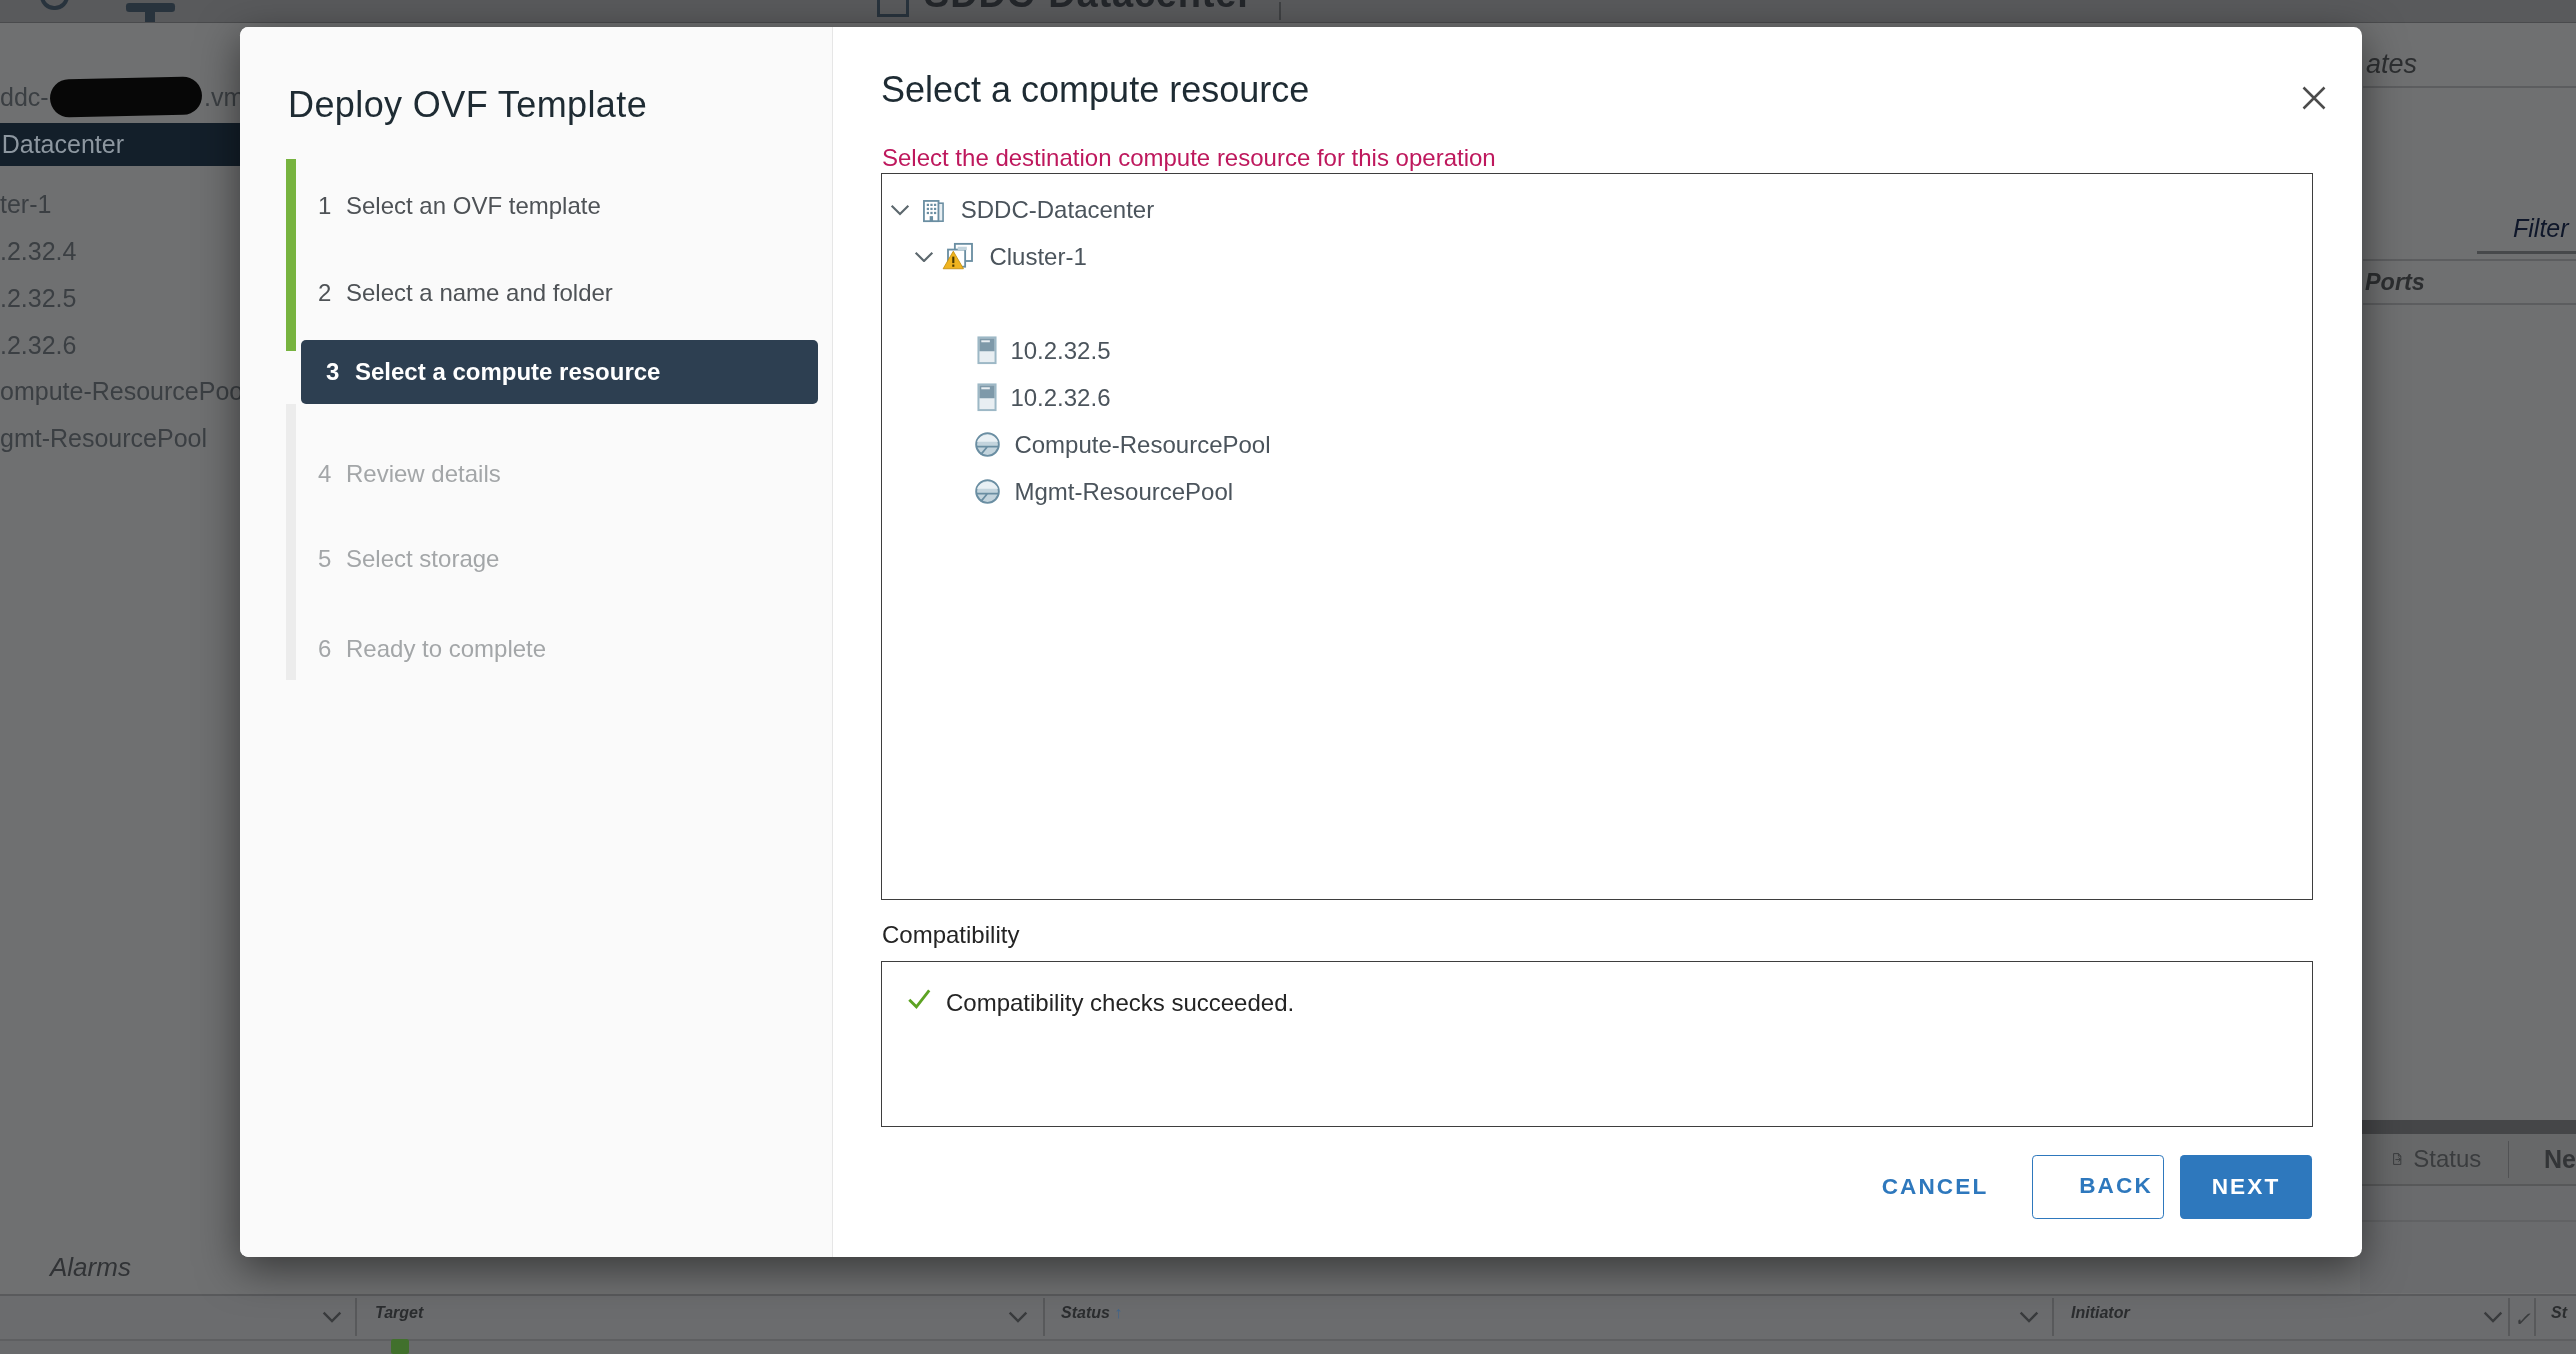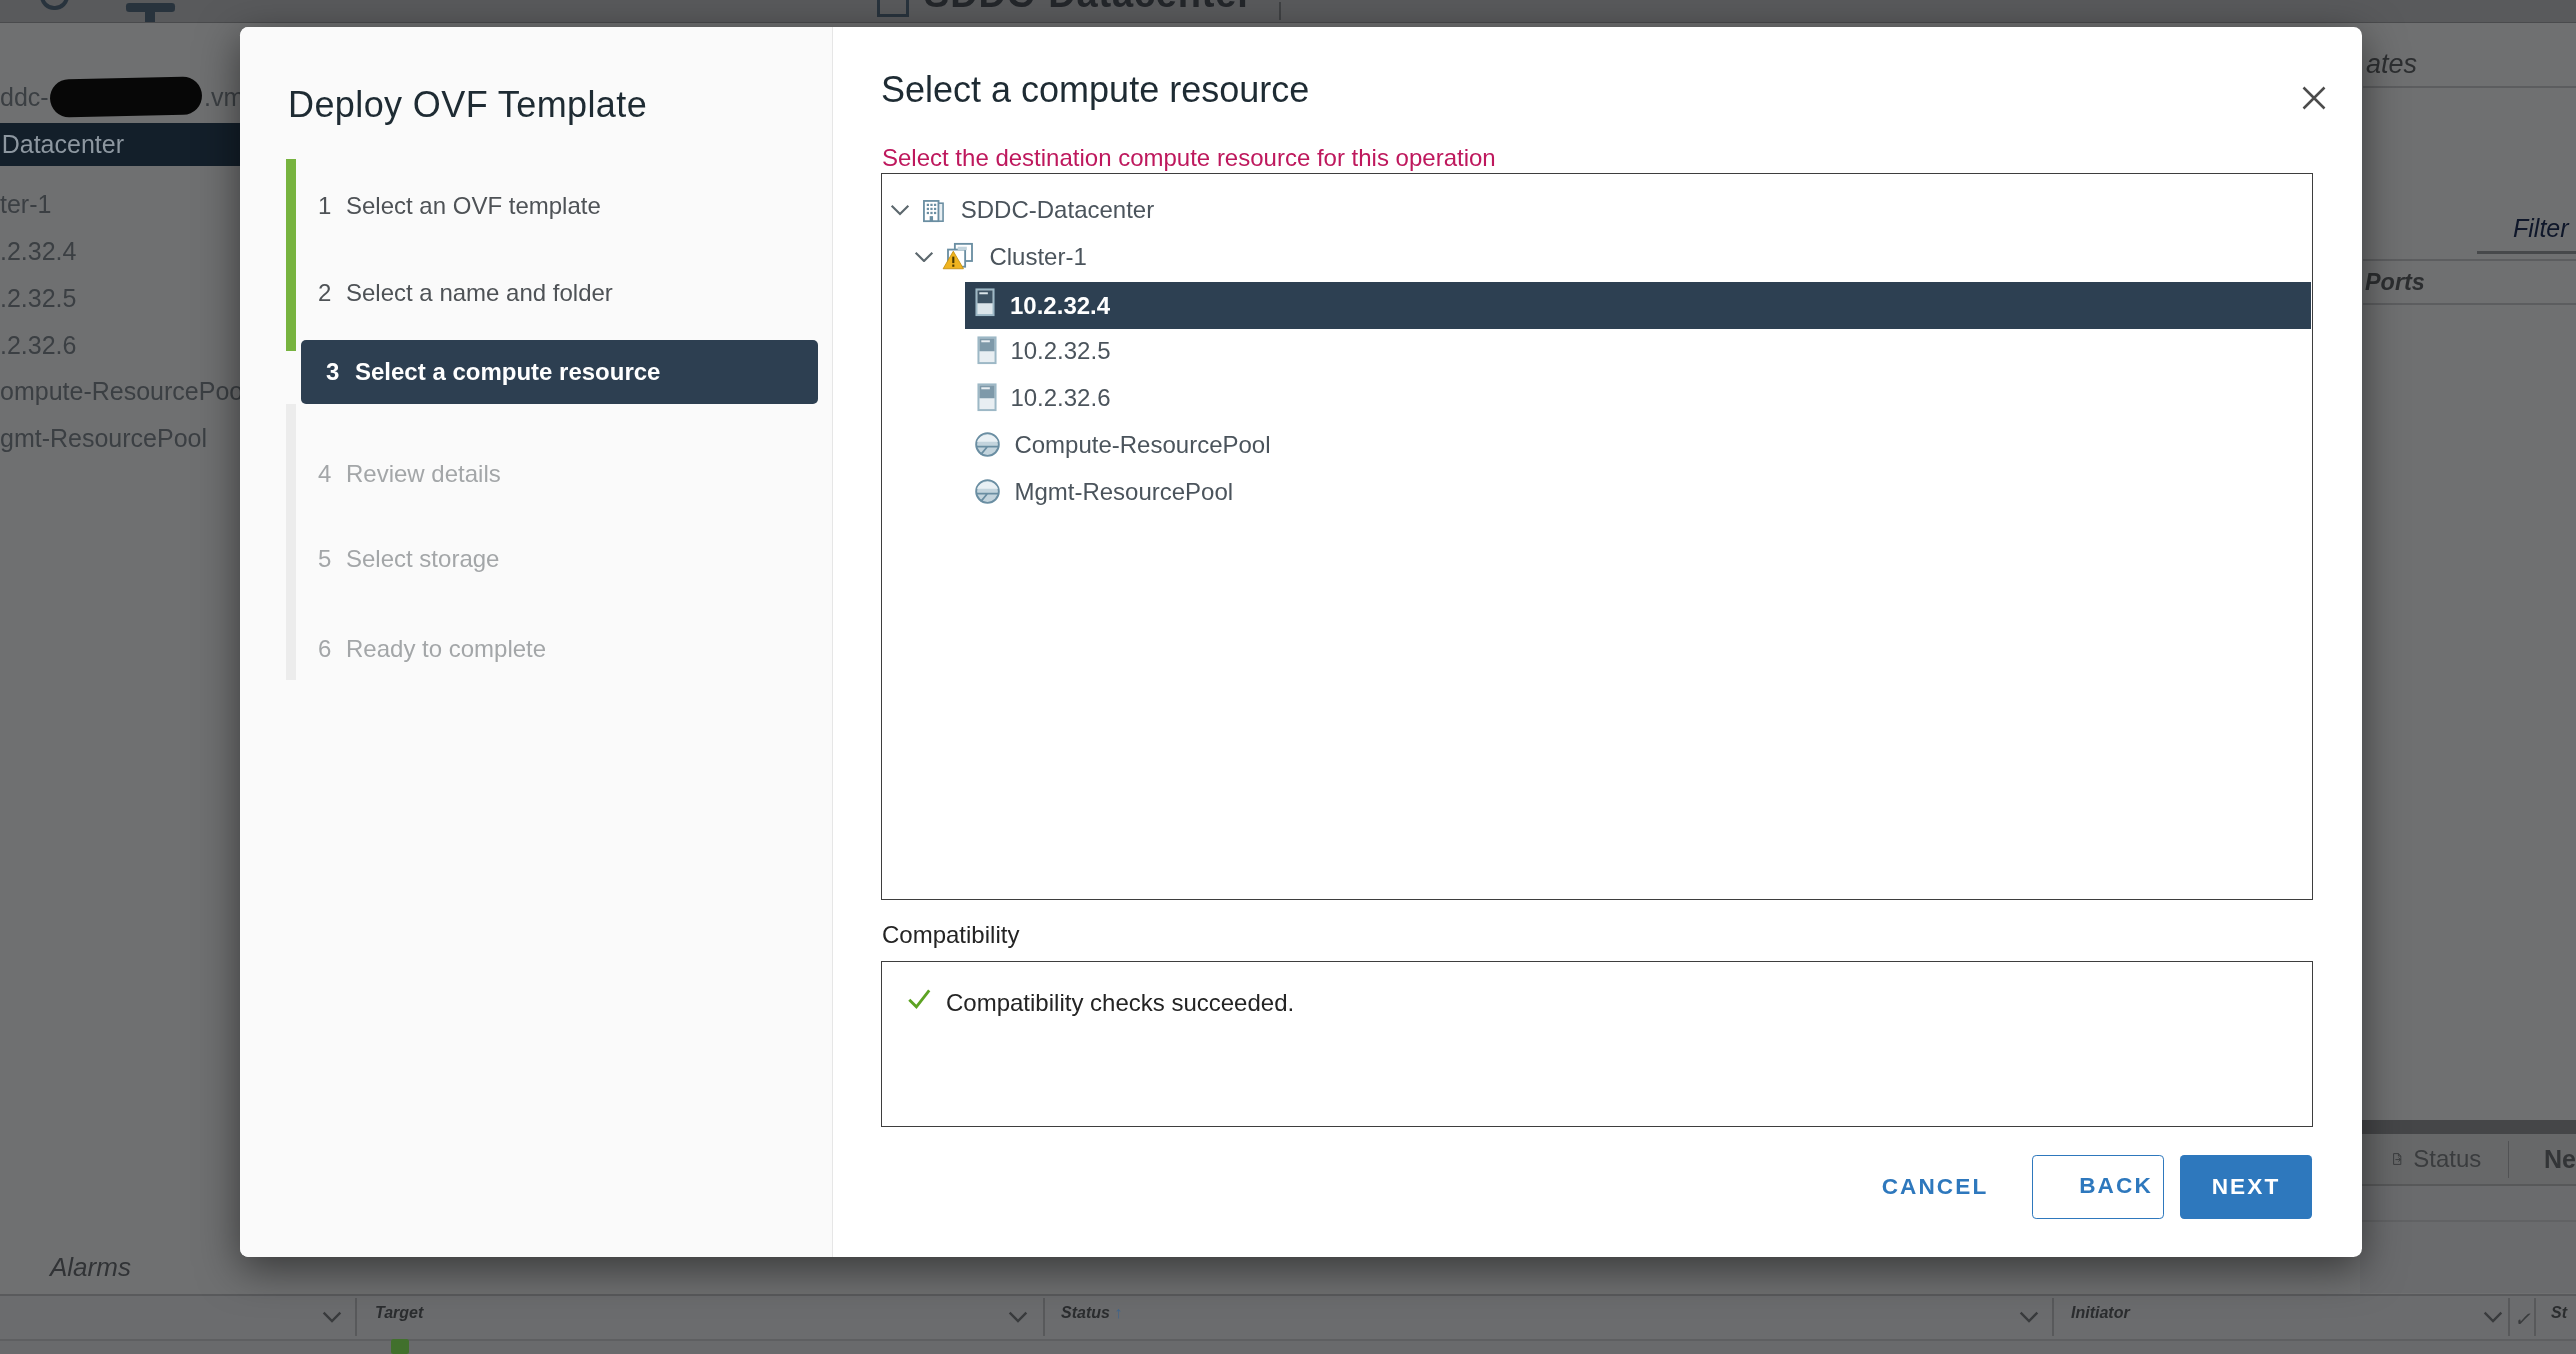--- a/index.html
+++ b/index.html
@@ -288,30 +288,20 @@
               <path d="M8 0.8 L15.2 13.2 H0.8 Z" fill="#f0b41f" stroke="#c28f10" stroke-width="0.6"></path>
               <rect x="7.25" y="4.6" width="1.5" height="4.6" fill="#4a3a00"></rect>
               <rect x="7.25" y="10.2" width="1.5" height="1.6" fill="#4a3a00"></rect>
             </svg>
           </span>
         </span>
       </span>
       <span>Cluster-1</span>
     </div>
 
-    <div class="tree-row-selected">
-      <span class="ticon" style="margin-right:15px">
-        <svg width="20" height="28.5" viewBox="0 0 14 20">
-          <rect x="1" y="1" width="12" height="18" fill="#dbe5ea" stroke="#9db8c6" stroke-width="1.4"></rect>
-          <rect x="1.7" y="1.7" width="10.6" height="9" fill="#3c5263"></rect>
-          <rect x="3" y="3" width="6" height="1.4" fill="#dbe5ea"></rect>
-        </svg>
-      </span>
-      <span>10.2.32.4</span>
-    </div>
 
     <div class="tree-row" style="top:153px; padding-left:95px;">
       <span class="ticon">
         <svg width="20" height="28.5" viewBox="0 0 14 20">
           <rect x="1" y="1" width="12" height="18" fill="#e8eef2" stroke="#9db8c6" stroke-width="1.4"></rect>
           <rect x="1.7" y="1.7" width="10.6" height="9" fill="#7e99a9"></rect>
           <rect x="3" y="3" width="6" height="1.4" fill="#e8eef2"></rect>
         </svg>
       </span>
       <span>10.2.32.5</span>

